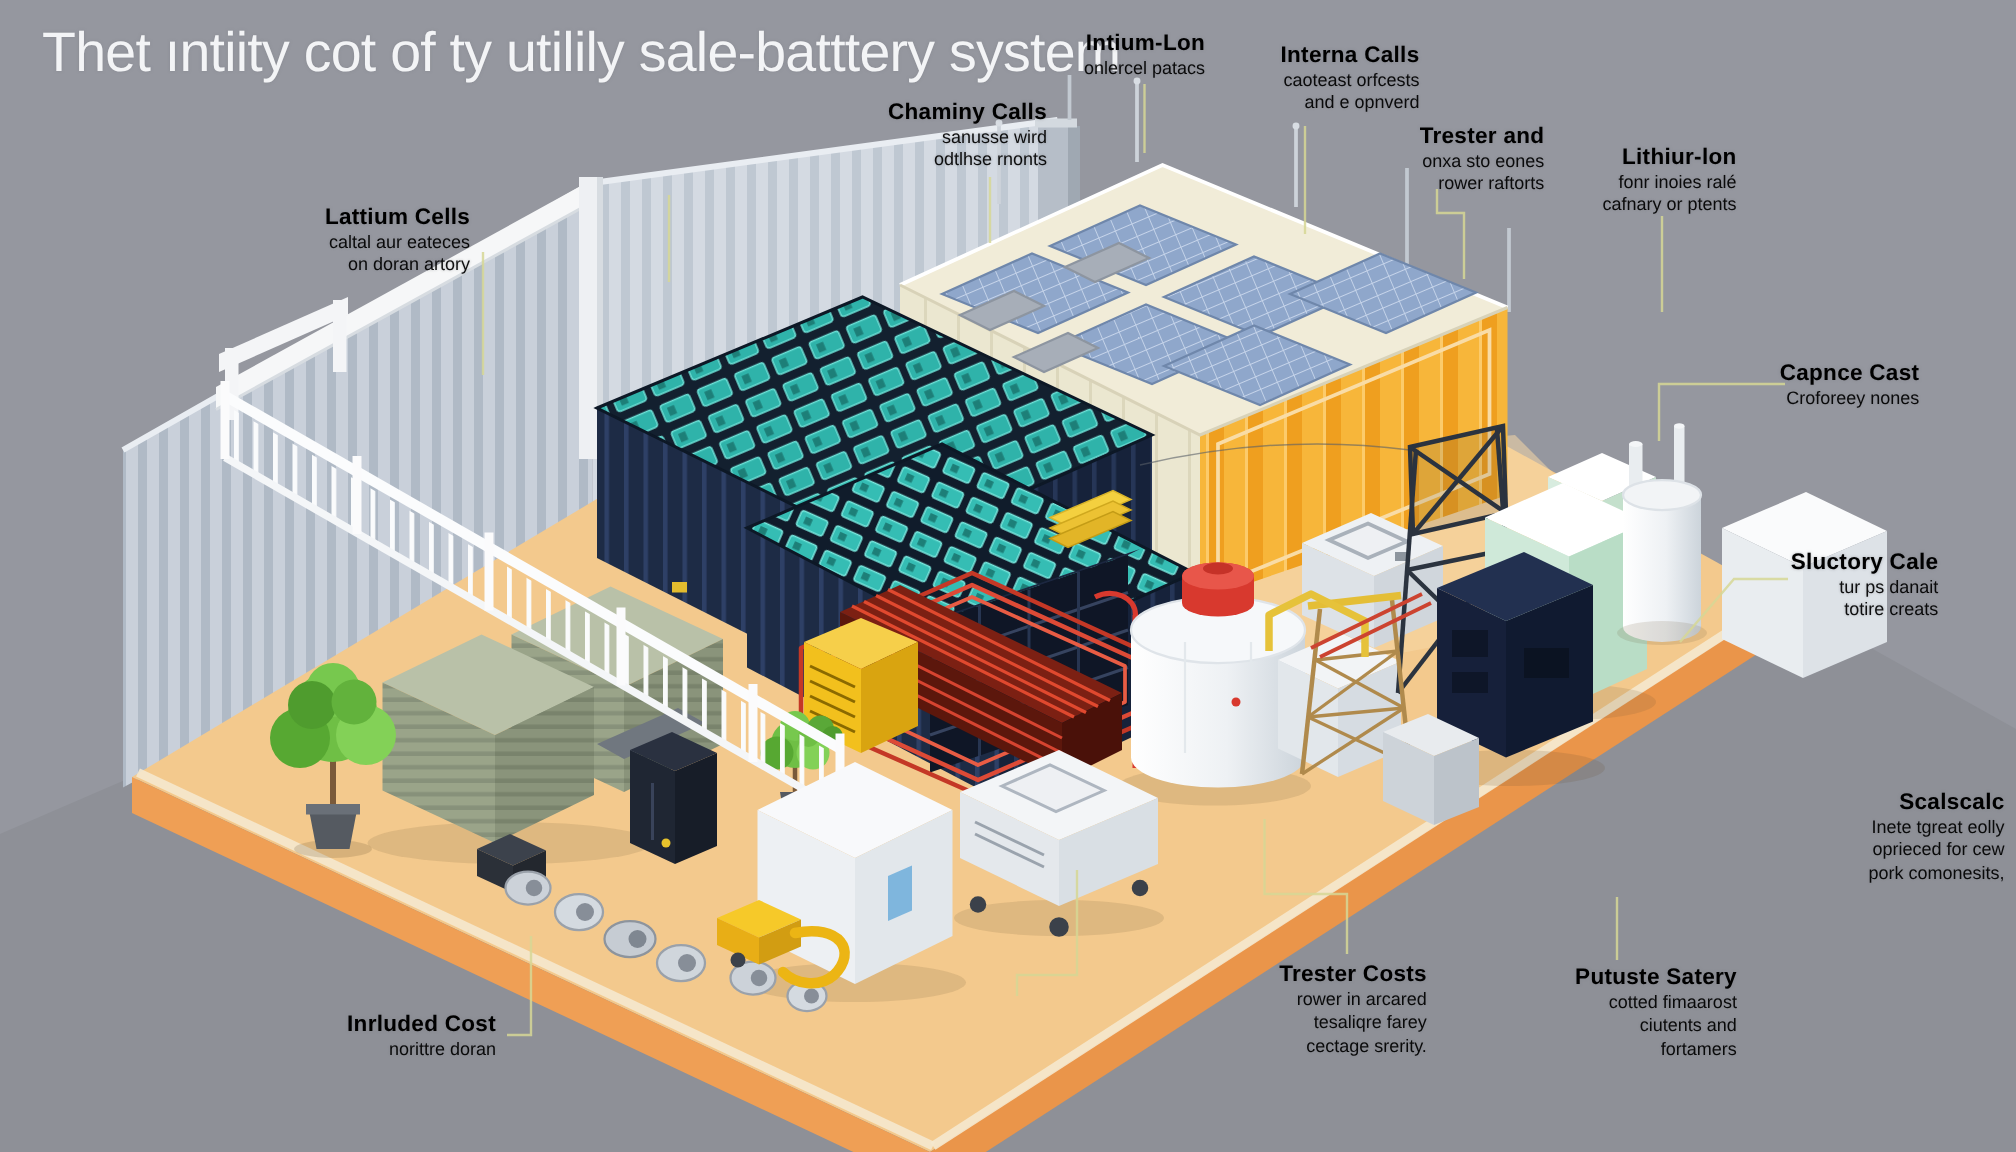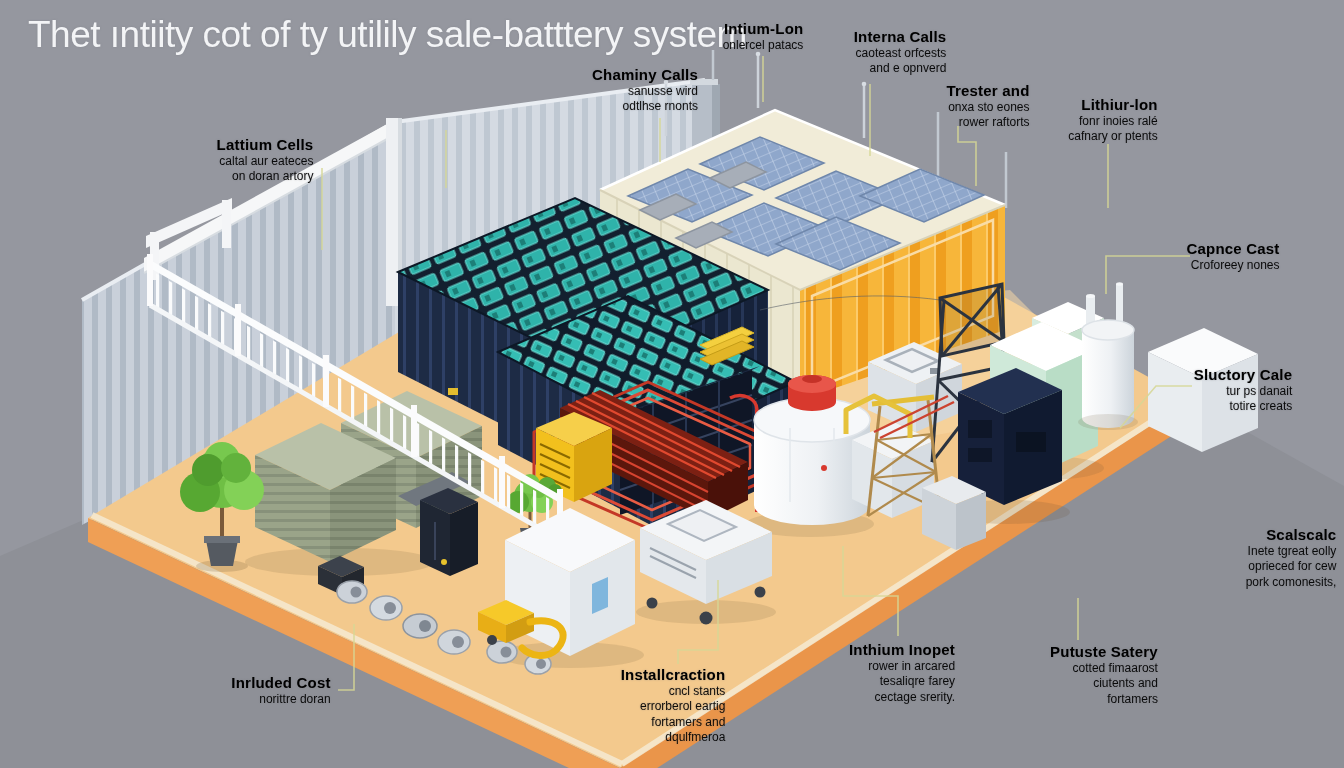--- a/index.html
+++ b/index.html
@@ -485,30 +485,23 @@
   <div class="lbl-l">oprieced for cew</div>
   <div class="lbl-l">pork comonesits,</div>
 </div>
 <div class="lbl" style="left:1104px;top:643px">
   <div class="lbl-t">Putuste Satery</div>
   <div class="lbl-l">cotted fimaarost</div>
   <div class="lbl-l">ciutents and</div>
   <div class="lbl-l">fortamers</div>
 </div>
 <div class="lbl" style="left:902px;top:641px">
-  <div class="lbl-t">Inthium Inopet</div>
+  <div class="lbl-t">Trester Costs</div>
   <div class="lbl-l">rower in arcared</div>
   <div class="lbl-l">tesaliqre farey</div>
   <div class="lbl-l">cectage srerity.</div>
 </div>
-<div class="lbl" style="left:673px;top:666px">
-  <div class="lbl-t">Installcraction</div>
-  <div class="lbl-l">cncl stants</div>
-  <div class="lbl-l">errorberol eartig</div>
-  <div class="lbl-l">fortamers and</div>
-  <div class="lbl-l">dqulfmeroa</div>
-</div>
 <div class="lbl" style="left:281px;top:674px">
   <div class="lbl-t">Inrluded Cost</div>
   <div class="lbl-l">norittre doran</div>
 </div>
 
 </div>
 
 </body></html>

